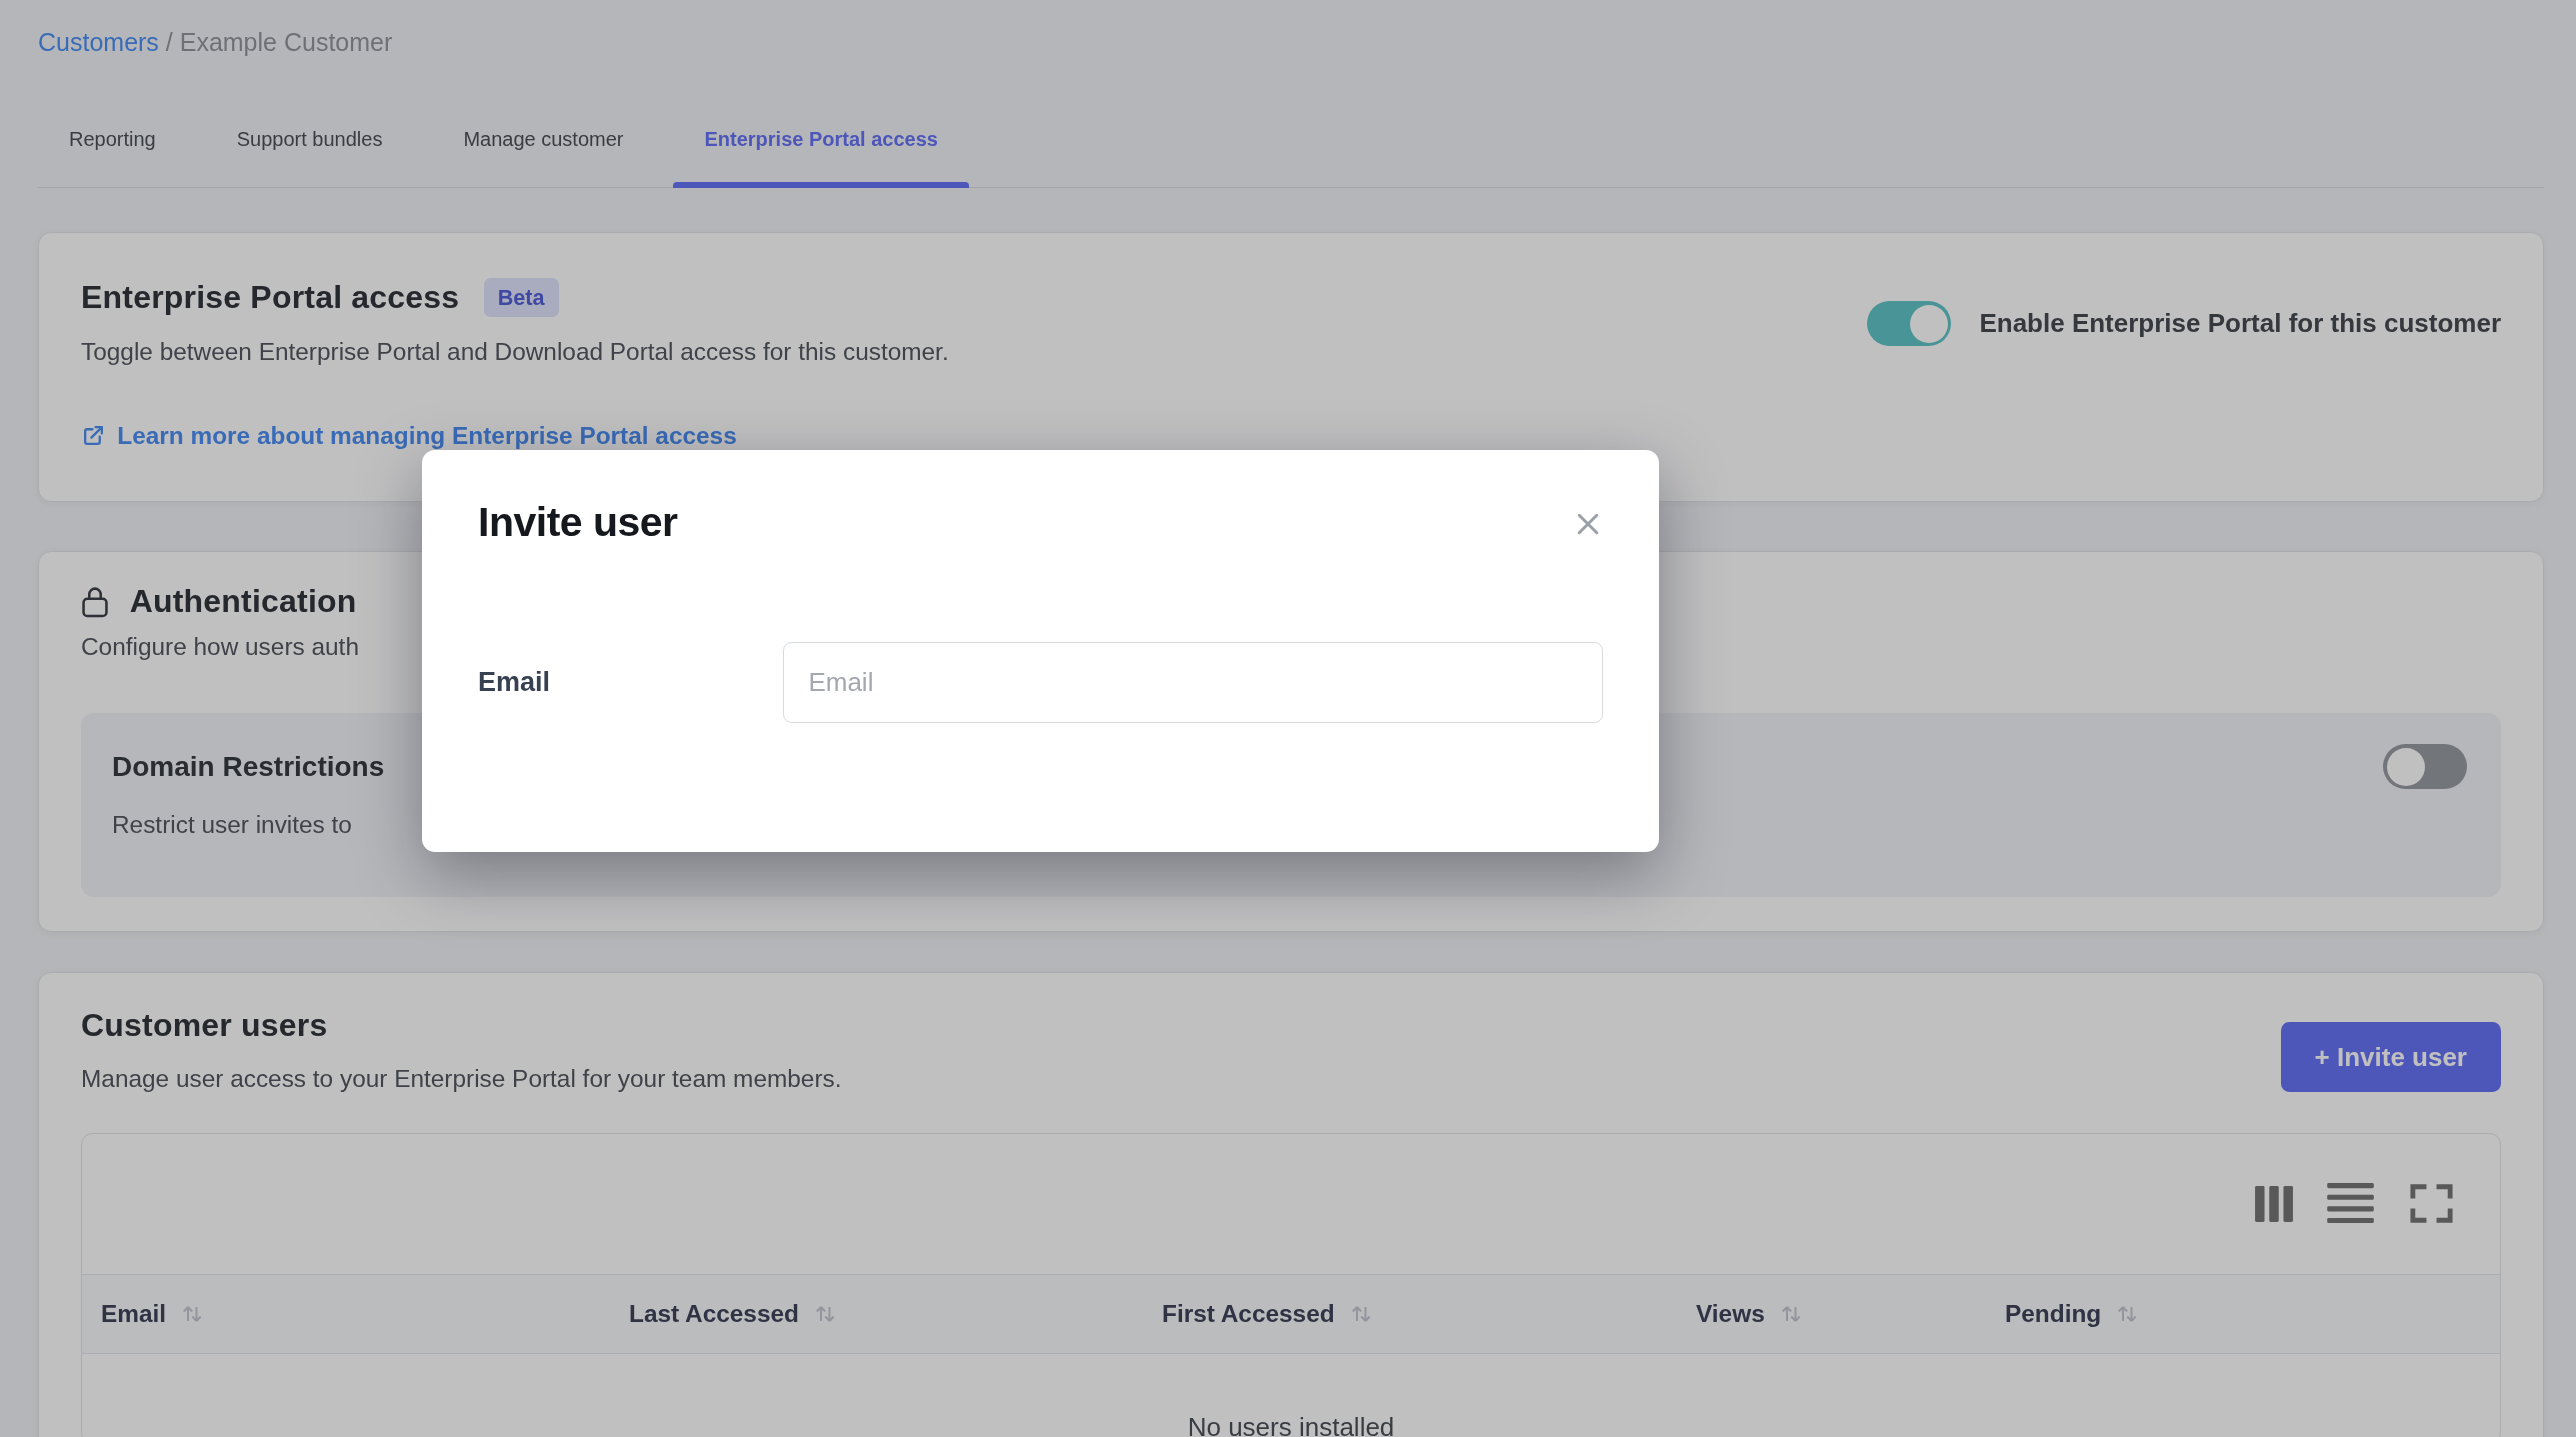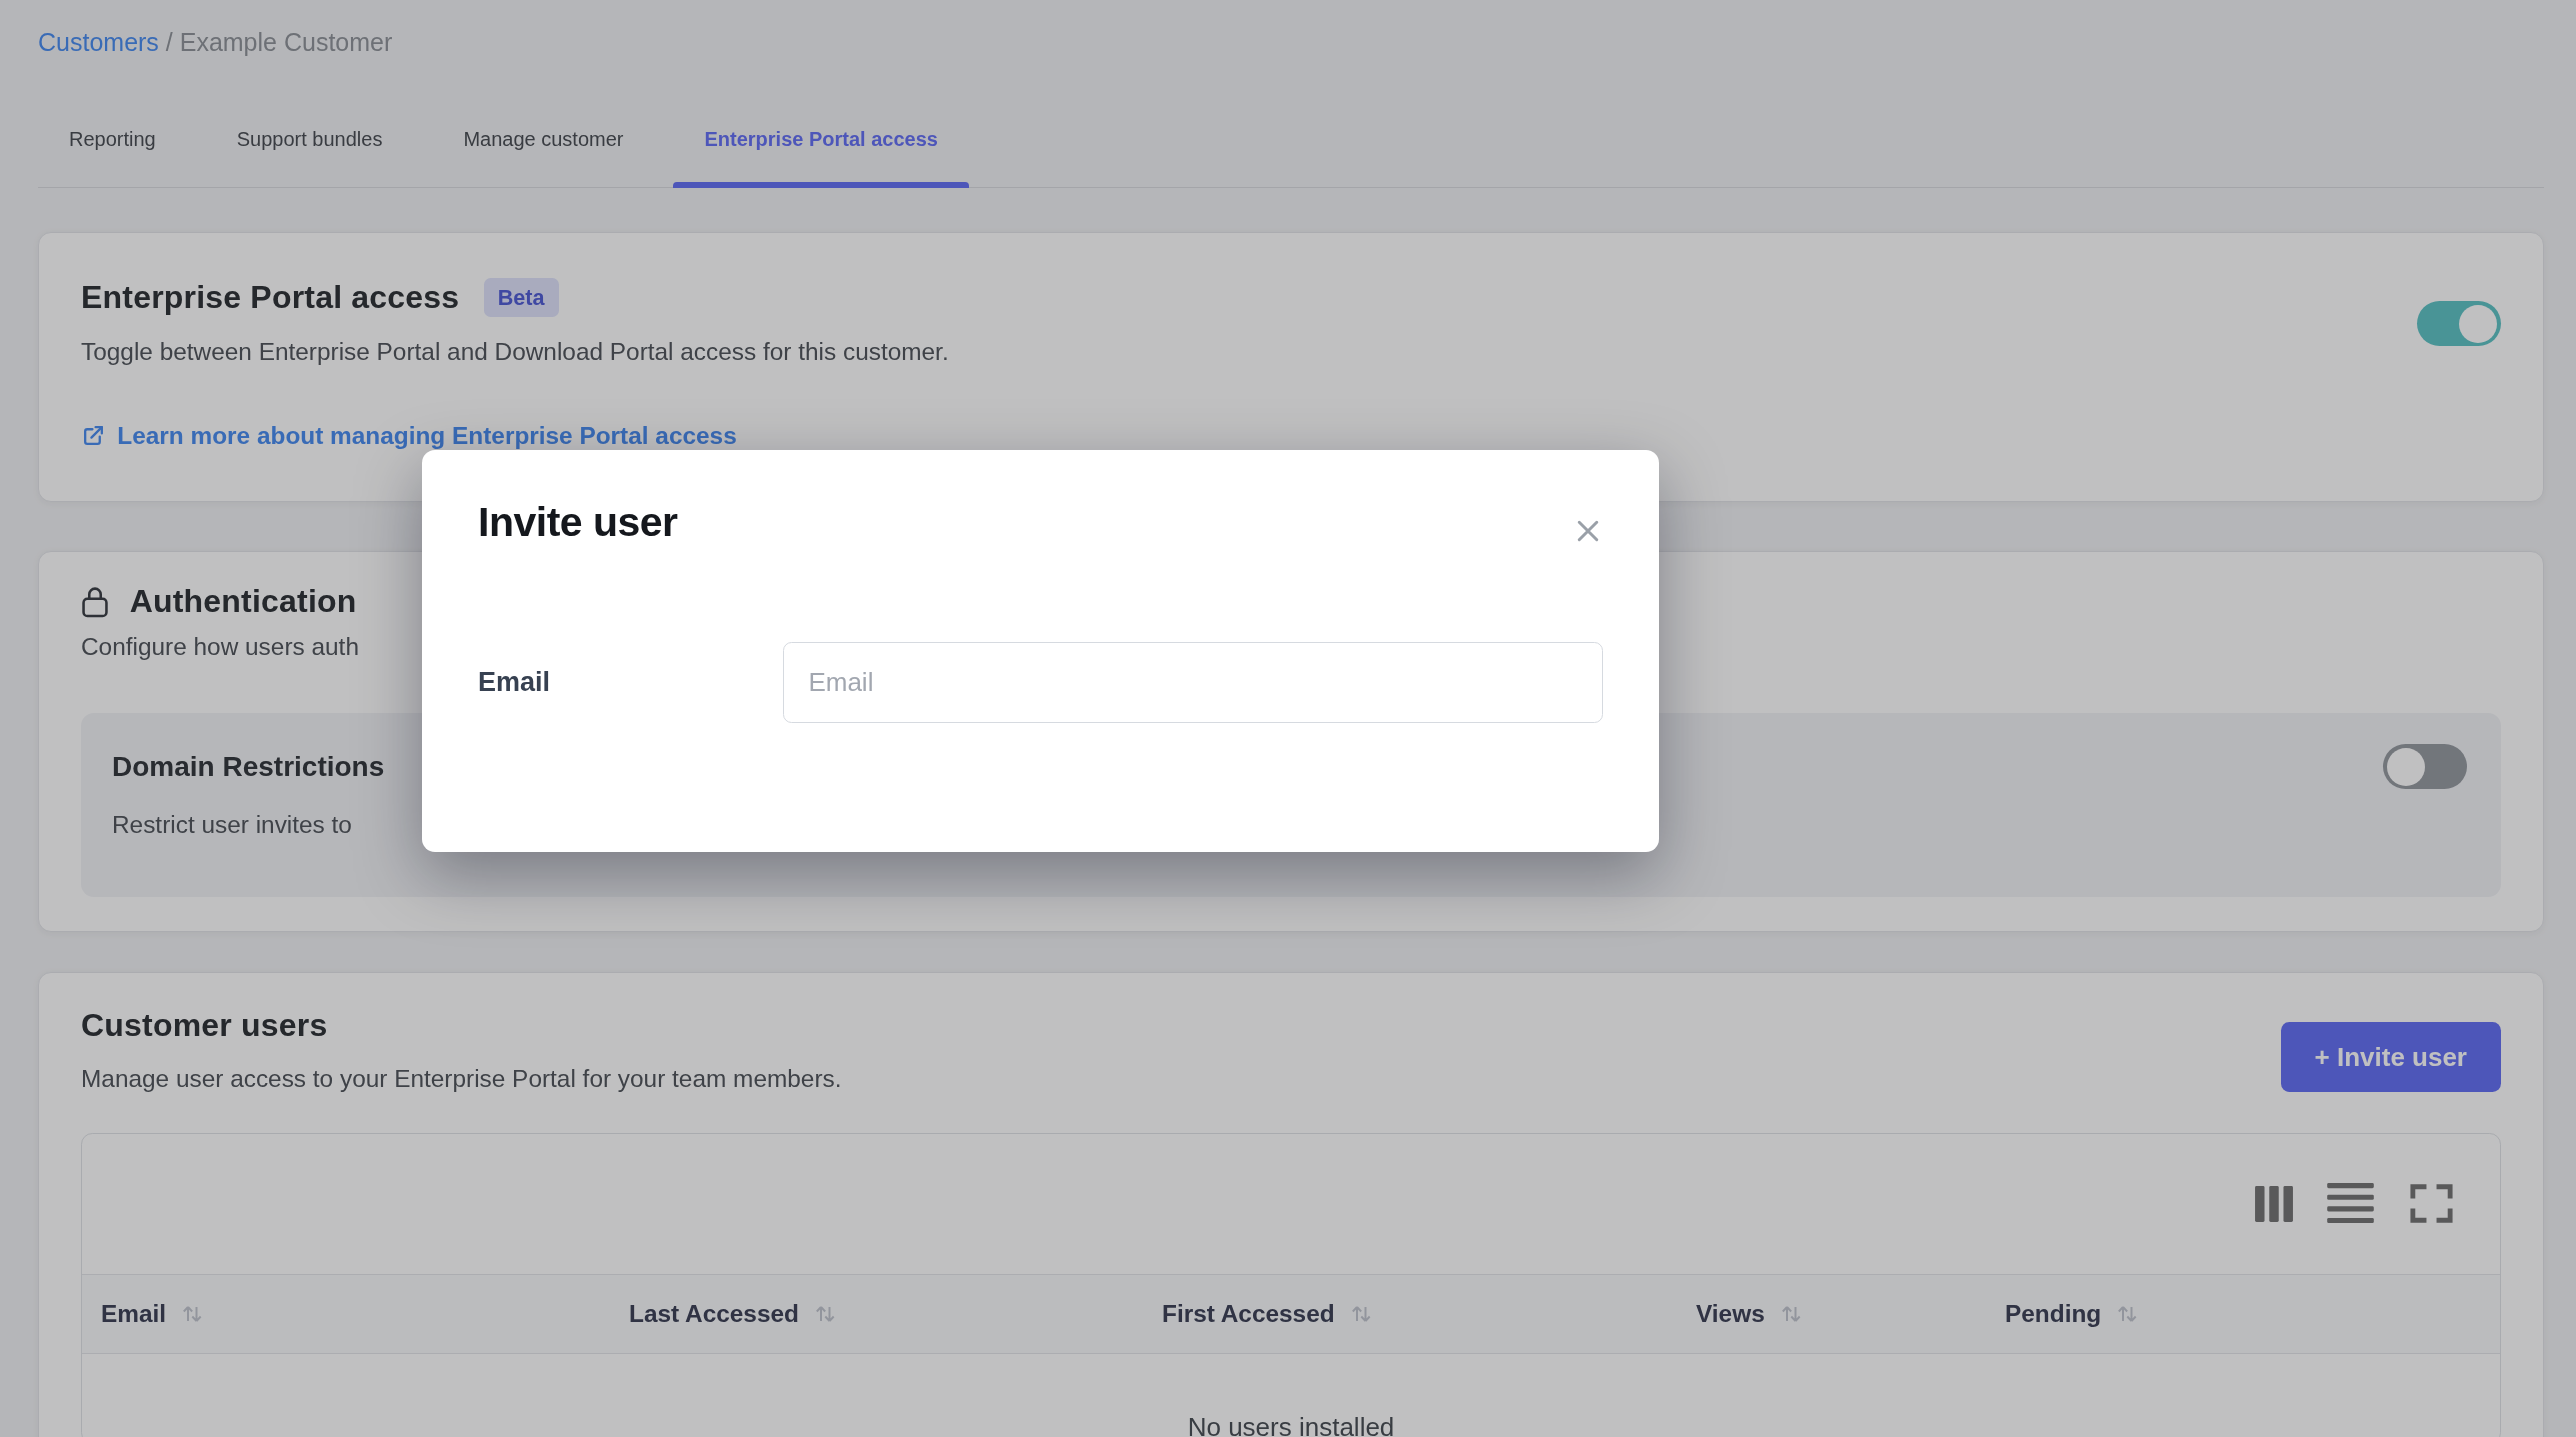--- a/index.html
+++ b/index.html
@@ -68,21 +68,21 @@
   .tool-icon { cursor:pointer; display:flex; }
   .thead { display:grid; grid-template-columns:528px 533px 534px 309px auto; padding-left:19px; height:79px; align-items:center; background:#f9fafb; border-bottom:1.9px solid #e4e6ea; }
   .th { display:flex; align-items:center; gap:13px; font-size:24.4px; font-weight:700; color:#3d4257; cursor:pointer; }
   .empty-row { padding-top:58px; text-align:center; font-size:26px; font-weight:500; color:#4a4f55; }
 
   
   .backdrop { position:absolute; inset:0; background:rgba(10,10,14,0.26); z-index:40; }
 
   
   .modal { position:absolute; left:422px; top:450px; width:1237px; height:402px; background:#ffffff; border-radius:13px; box-shadow:0 22.5px 66px rgba(10,12,30,0.35); z-index:50; padding:49px 56px 41px 56px; }
-  .modal-head { display:flex; align-items:flex-end; justify-content:space-between; }
+  .modal-head { display:flex; align-items:center; justify-content:space-between; }
   .modal-title { font-size:41px; font-weight:800; color:#15181d; letter-spacing:-0.5px; }
   .modal-close { margin-top:3.8px; cursor:pointer; display:flex; }
   .modal-form { margin-top:96px; display:flex; align-items:center; }
   .modal-label { width:305px; font-size:27px; font-weight:600; color:#374151; }
   .modal-input { flex:1; height:81px; border:1.9px solid #d6dae0; border-radius:8.5px; font-family:inherit; font-size:26px; color:#303439; padding:0 24.4px; outline:none; }
   .modal-input::placeholder { color:#a2a7b0; }
   .modal-actions { margin-top:35px; display:flex; justify-content:flex-end; gap:33px; }
   .btn { height:54px; border-radius:7.5px; font-family:inherit; font-size:26px; font-weight:700; cursor:pointer; }
   .btn-cancel { padding:0 32px; background:#eef0fe; color:#5a64dc; border:2.3px solid #6a74e0; }
   .btn-send { padding:0 36px; background:#bfc6f6; color:#f0f2fd; border:none; cursor:default; }
@@ -116,20 +116,21 @@
           <path d="M14 4h6v6"></path>
           <path d="M10 14L20 4"></path>
         </svg>
       </span>
       <span>Learn more about managing Enterprise Portal access</span>
     </div>
     <div class="portal-toggle-group">
       <div class="toggle on">
           <div class="knob"></div>
         </div>
+      <div class="portal-toggle-label">Enable Enterprise Portal for this customer</div>
     </div>
   </div>
 
   <div class="card" id="card-auth">
     <div class="card-pad">
       <div class="auth-head">
         <span style="display:flex;">
           <svg width="28" height="34" viewBox="0 0 22 26" fill="none" stroke="#3b3f45" stroke-width="2" stroke-linejoin="round">
             <rect x="2" y="10.5" width="18" height="13.5" rx="3"></rect>
             <path d="M6.5 10.5 V7 a4.5 4.5 0 0 1 9 0 v3.5"></path>

